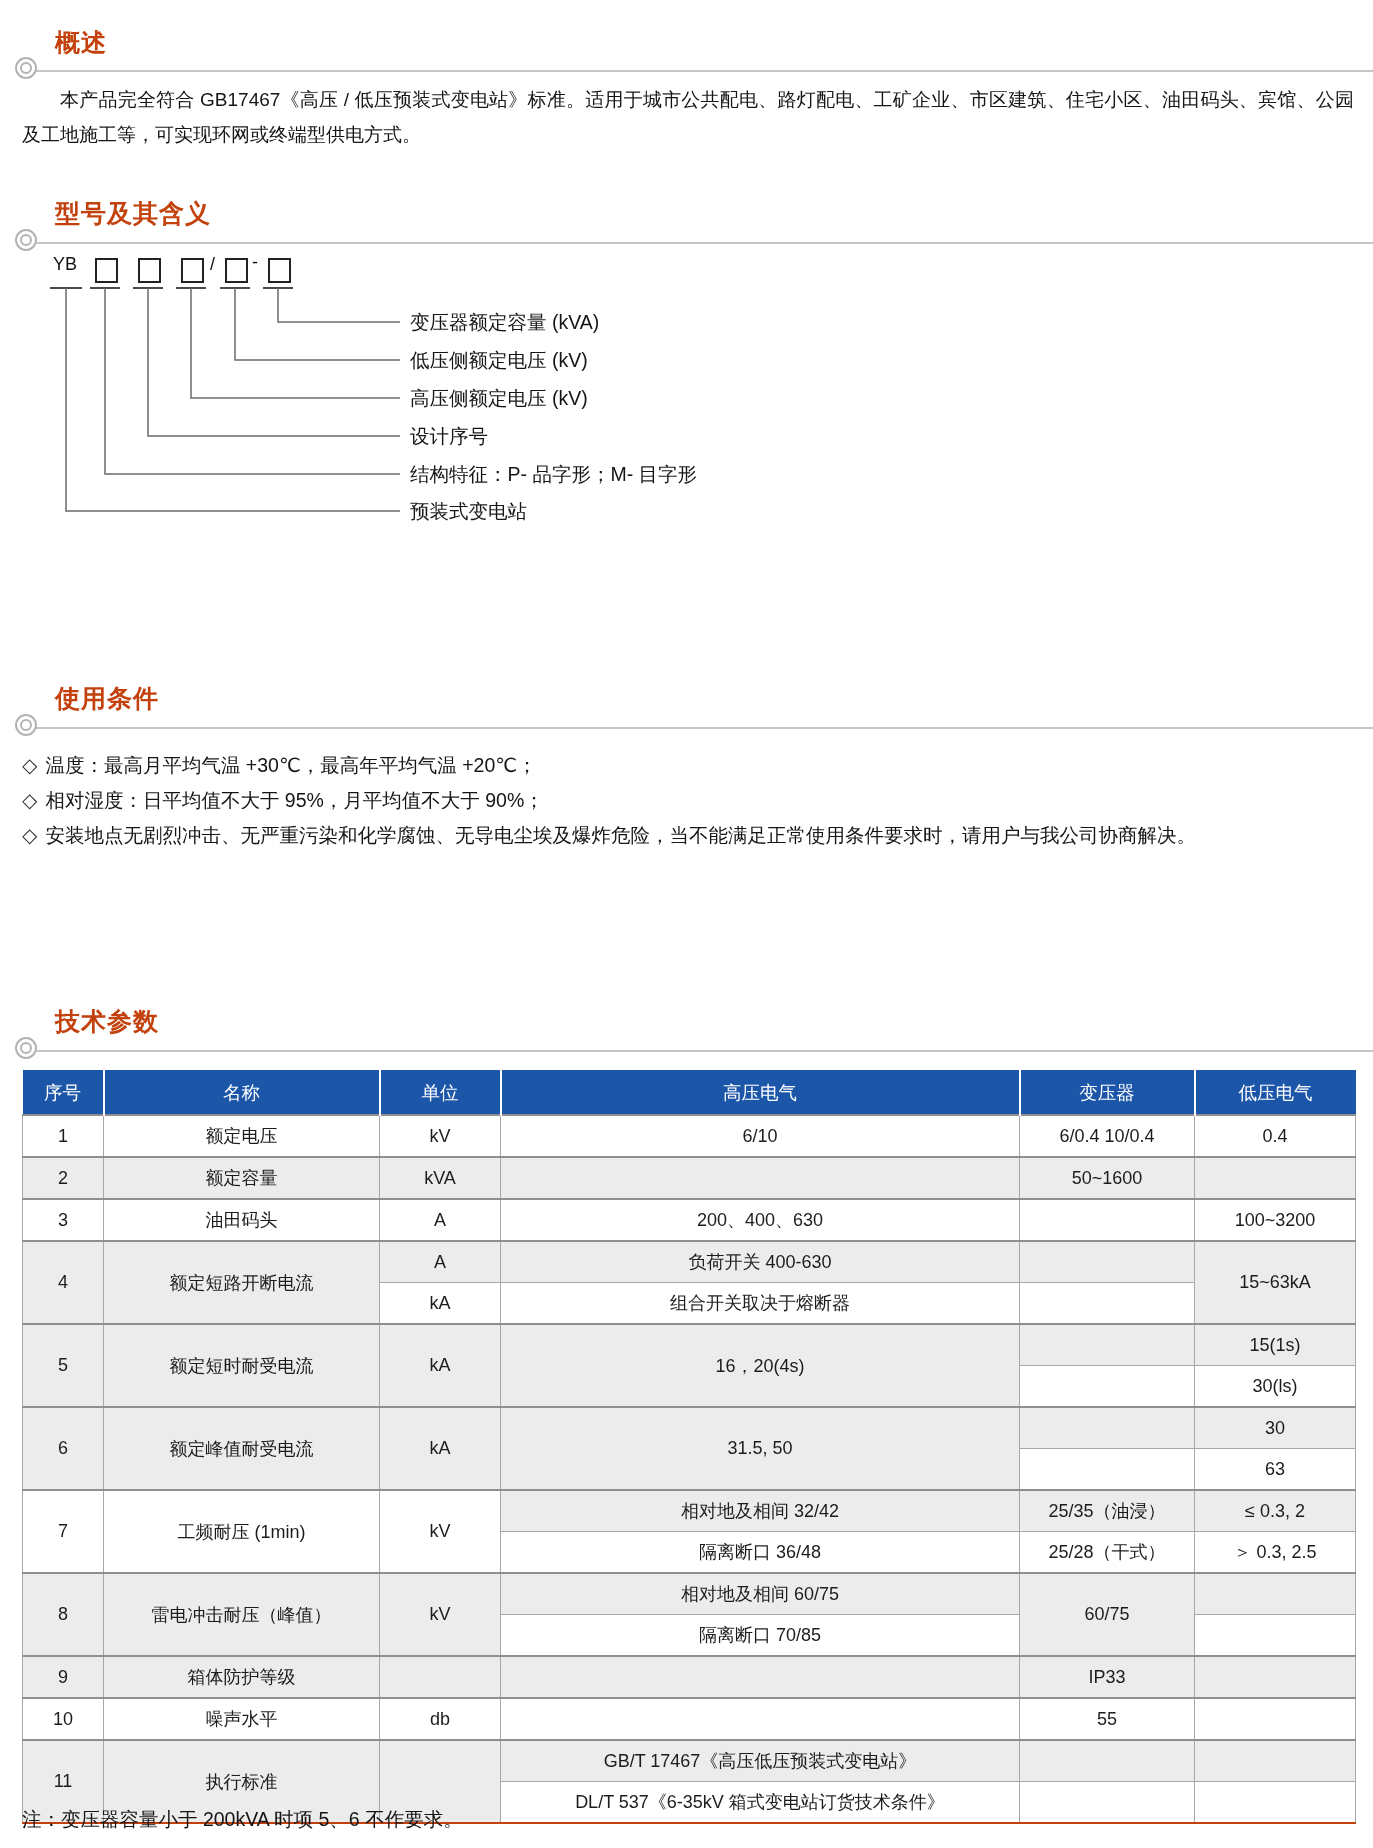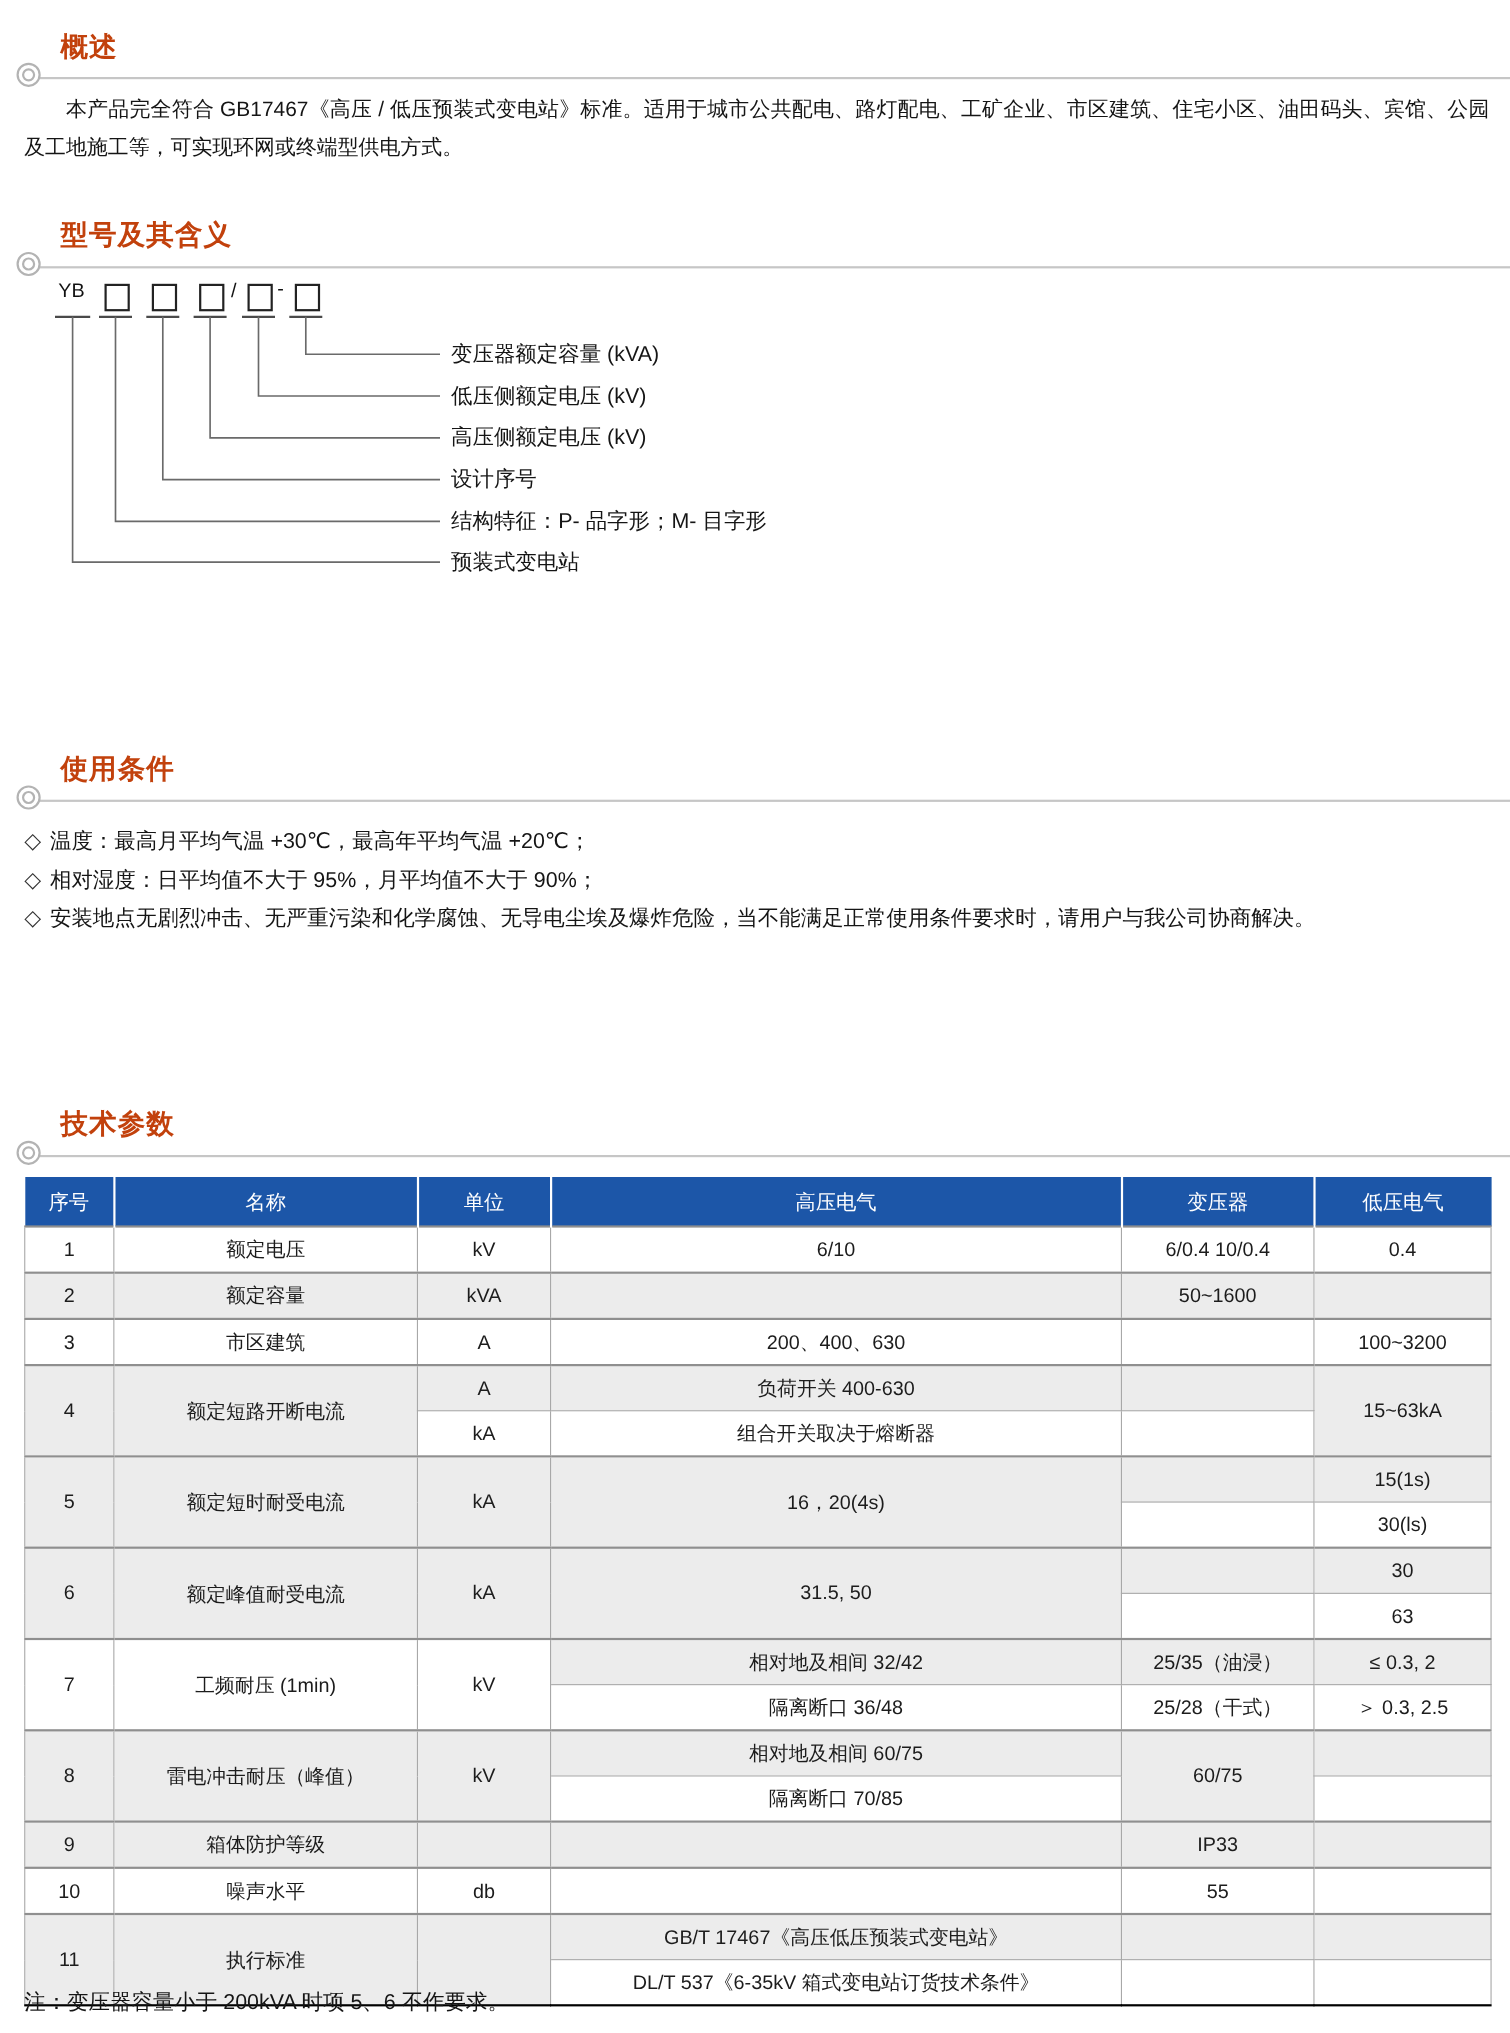--- a/index.html
+++ b/index.html
@@ -39,21 +39,21 @@
   th{
     background:#1c56a8;color:#ffffff;font-size:18.5px;font-weight:normal;
     height:44px;border-left:2px solid #ffffff;padding:0;
   }
   th:first-child{border-left:none;}
   td{
     border:1px solid #a8a8a8;height:40px;padding:0 6px;text-align:center;
     font-size:18px;color:#1c1c1c;overflow:hidden;white-space:nowrap;
   }
   tr.rs > td{border-top:2px solid #8f8f8f;}
-  table{border-bottom:2px solid #000000;}
+  table{border-bottom:2px solid #c2410c;}
   td.g{background:#ececec;}
   td.w{background:#ffffff;}
   .note{position:absolute;left:22px;top:1806px;font-size:19.5px;color:#151515;}
 </style>
 </head>
 <body>
 
 <div id="page">
 
   <div>
@@ -159,21 +159,21 @@
           <tr class="rs">
             <td class="g">2</td>
             <td class="g">额定容量</td>
             <td class="g">kVA</td>
             <td class="g"></td>
             <td class="g">50~1600</td>
             <td class="g"></td>
           </tr>
           <tr class="rs">
             <td class="w">3</td>
-            <td class="w">市区建筑</td>
+            <td class="w">油田码头</td>
             <td class="w">A</td>
             <td class="w">200、400、630</td>
             <td class="w"></td>
             <td class="w">100~3200</td>
           </tr>
 
           <tr class="rs">
             <td class="g" rowspan="2">4</td>
             <td class="g" rowspan="2">额定短路开断电流</td>
             <td class="g">A</td>

